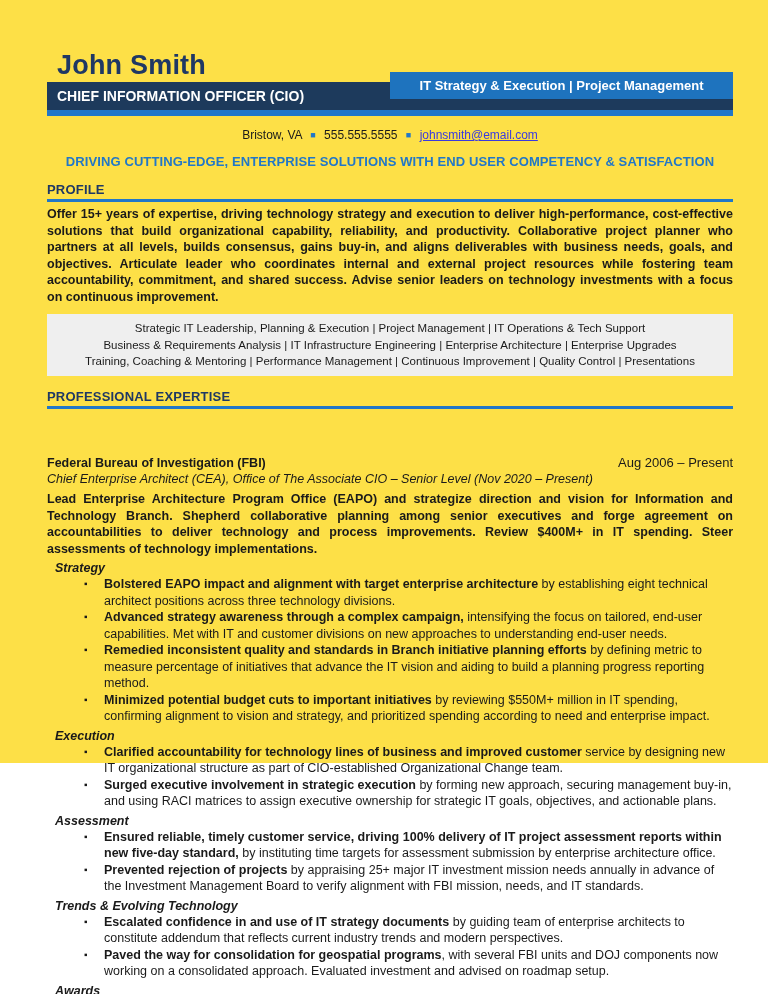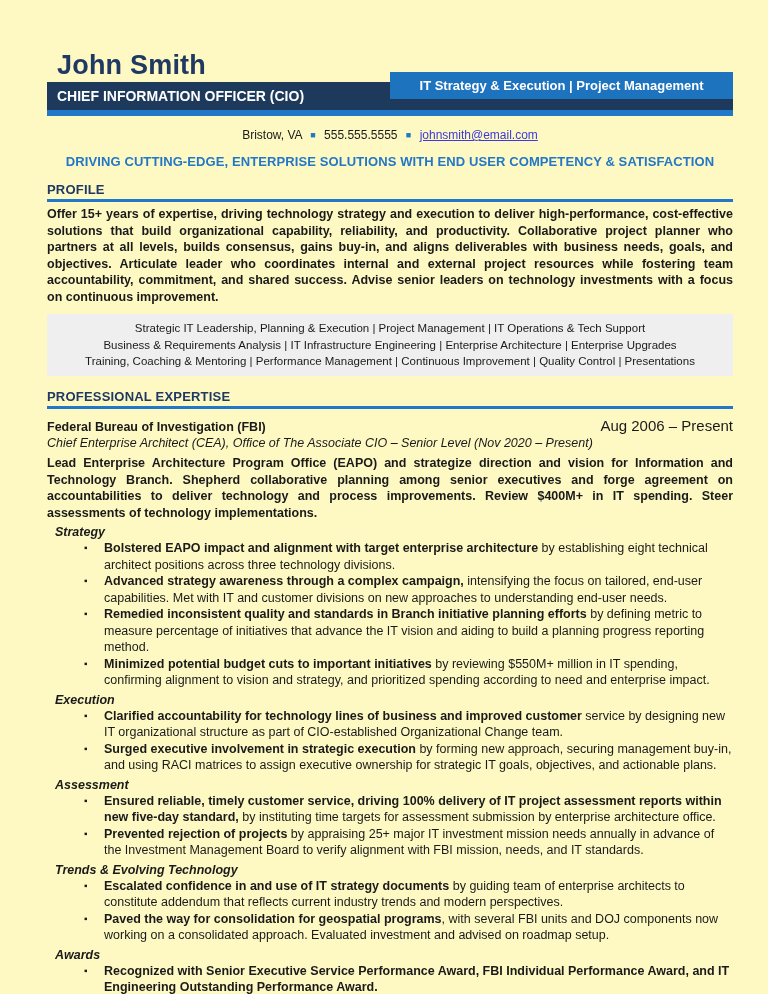--- a/index.html
+++ b/index.html
@@ -4,21 +4,21 @@
 <style>
   * { margin: 0; padding: 0; box-sizing: border-box; }
   html, body { background: #ffffff; }
   body {
     width: 768px; height: 994px;
     font-family: "Liberation Sans", sans-serif;
     color: #1a1a1a;
     position: relative;
     overflow: hidden;
   }
-  .page { position: relative; width: 768px; height: 994px; background: #fef9c3; }
+  .page { position: relative; width: 768px; height: 763px; background: #fde047; }
 
   
   .name {
     position: absolute; left: 57px; top: 50px;
     font-size: 27px; font-weight: bold; color: #1f3864; line-height: 30px;
     letter-spacing: 0.2px;
   }
   .badge {
     position: absolute; left: 390px; top: 72px; width: 343px; height: 27px;
     background: #1e73be; color: #ffffff; z-index: 2;
@@ -59,21 +59,21 @@
   }
 
   .keywords {
     margin-top: 9px; background: #efefef;
     padding: 6px 6px; text-align: center;
     font-size: 11.5px; line-height: 16.5px;
   }
 
   .employer-row { margin-top: 8px; display: flex; justify-content: space-between; align-items: baseline; }
   .employer { font-size: 12.5px; font-weight: bold; }
-  .dates { font-size: 15px; }
+  .dates { font-size: 13px; margin-top: 38px; }
   .role { margin-top: 1px; font-size: 12.5px; font-style: italic; line-height: 16.5px; }
 
   .group-label { margin-top: 3px; padding-left: 8px; font-size: 12.5px; font-weight: bold; font-style: italic; line-height: 16px; }
   .bullet { display: flex; padding-left: 37px; font-size: 12.5px; line-height: 16.5px; }
   .bullet-marker { width: 20px; flex: 0 0 20px; font-size: 10px; line-height: 16.5px; }
   .bullet-text { flex: 1; }
   .bullet-text b { font-weight: bold; }
 
   .bottom-rule { margin-top: 12px; height: 3px; background: #2177c8; }
 </style>

